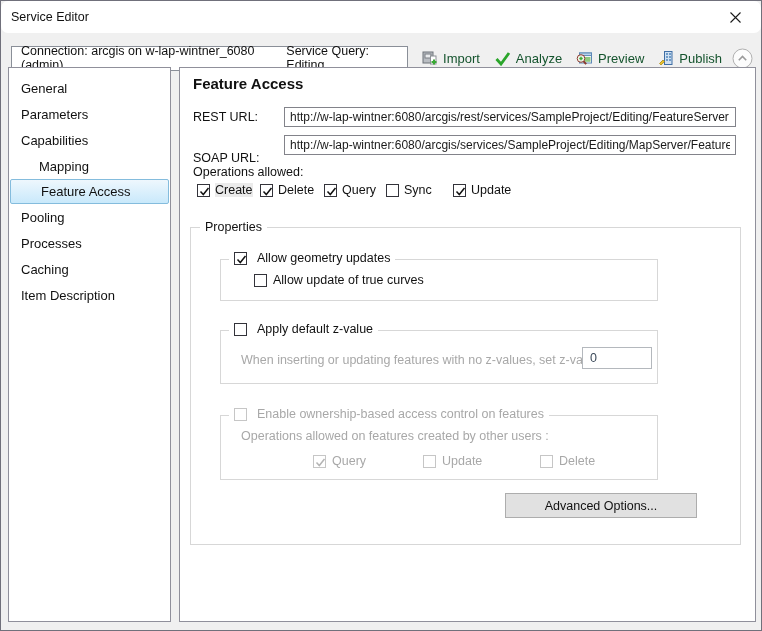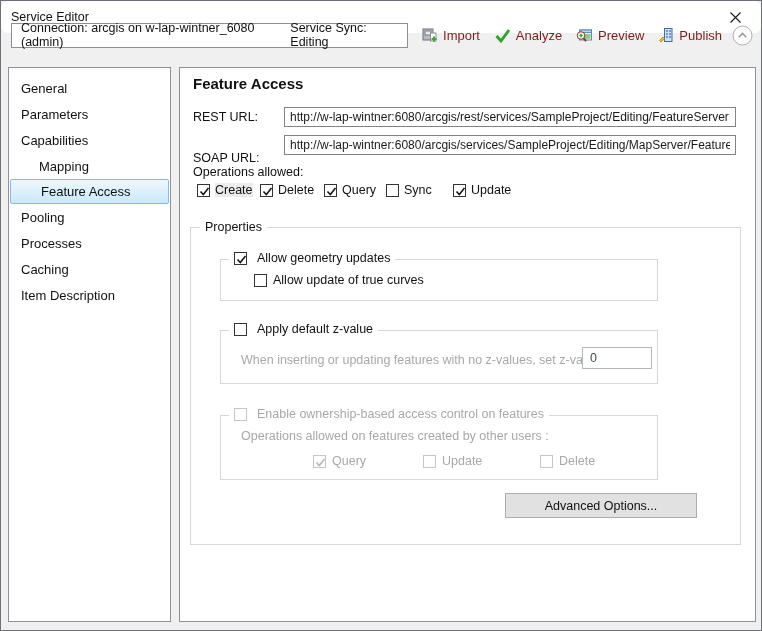--- a/index.html
+++ b/index.html
@@ -2,24 +2,24 @@
 <html><head>
 <meta charset="utf-8">
 <style>
   html,body{margin:0;padding:0;background:#d8d8d8;}
   *{box-sizing:border-box;font-family:"Liberation Sans",sans-serif;}
   .window{position:relative;width:762px;height:631px;background:#f0f0f0;border:1px solid #70707b;overflow:hidden;}
   .titlebar{position:absolute;left:0;top:0;width:100%;height:32px;background:#ffffff;display:flex;align-items:center;padding-left:10px;border-radius:7px;}
   .title-text{font-size:12.5px;color:#111;}
   .close-btn{position:absolute;right:14px;top:5px;width:24px;height:22px;display:flex;align-items:center;justify-content:center;cursor:pointer;}
   
-  .toolbar{position:absolute;left:10px;top:21px;right:8px;height:26px;display:flex;align-items:center;}
+  .toolbar{position:absolute;left:10px;top:44px;right:8px;height:26px;display:flex;align-items:center;}
   .conn-box{width:450px;height:25px;background:#fff;border:1px solid #8a8f98;display:flex;align-items:center;padding:0 9px;font-size:12.5px;color:#111;}
   .conn-box .sep{width:16px;display:inline-block;}
-  .tb-btn{display:flex;align-items:center;gap:5px;margin-left:14px;font-size:13px;color:#7f1d1d;cursor:pointer;white-space:nowrap;}
+  .tb-btn{display:flex;align-items:center;gap:5px;margin-left:14px;font-size:13px;color:#14532d;cursor:pointer;white-space:nowrap;}
   .tb-btn svg{display:block;}
   .chev-btn{margin-left:10px;width:21px;height:21px;cursor:pointer;}
   
   .panel{position:absolute;background:#fff;border:1px solid #90909b;}
   .sidebar{left:7px;top:66px;width:163px;height:555px;padding-top:7px;}
   .side-item{height:26px;display:flex;align-items:center;font-size:13px;color:#111;cursor:pointer;padding-left:12px;}
   .side-item.sub{padding-left:30px;}
   .side-item.selected{background:linear-gradient(to bottom,#eef7fd,#c9e9fb);border:1px solid #84bcdd;border-radius:2px;margin:0 1px;height:25px;}
   .main{left:178px;top:66px;width:577px;height:555px;}
   .main-title{position:absolute;left:13px;top:7px;font-size:15px;font-weight:bold;color:#111;}
@@ -58,21 +58,21 @@
   <div class="close-btn">
     <svg width="13" height="13" viewBox="0 0 13 13">
         <path d="M1.5 1.5L11.5 11.5M11.5 1.5L1.5 11.5" stroke="#1a1a1a" stroke-width="1.1"></path>
       </svg>
   </div>
 
   <div class="toolbar">
     <div class="conn-box">
       <span>Connection: arcgis on w-lap-wintner_6080 (admin)</span>
       <span class="sep"></span>
-      <span>Service Sync: Editing</span>
+      <span>Service Query: Editing</span>
     </div>
 
     <div class="tb-btn">
       <span>
         <svg width="16" height="16" viewBox="0 0 16 16">
           <rect x="1" y="2" width="10" height="11" fill="#b9bdc2" stroke="#6d7278"></rect>
           <rect x="3" y="4" width="6" height="4" fill="#e9ebed" stroke="#7a7f84"></rect>
           <rect x="8.5" y="6" width="5.5" height="8" fill="#ffffff" stroke="#8a8f94"></rect>
           <path d="M12 9.5v5M9.5 12h5" stroke="#3aaa35" stroke-width="2"></path>
         </svg>

